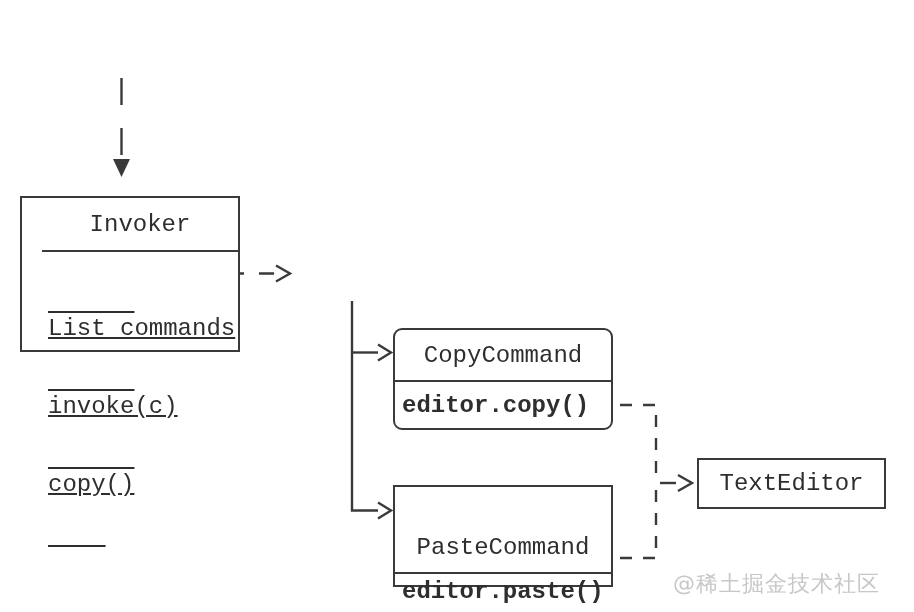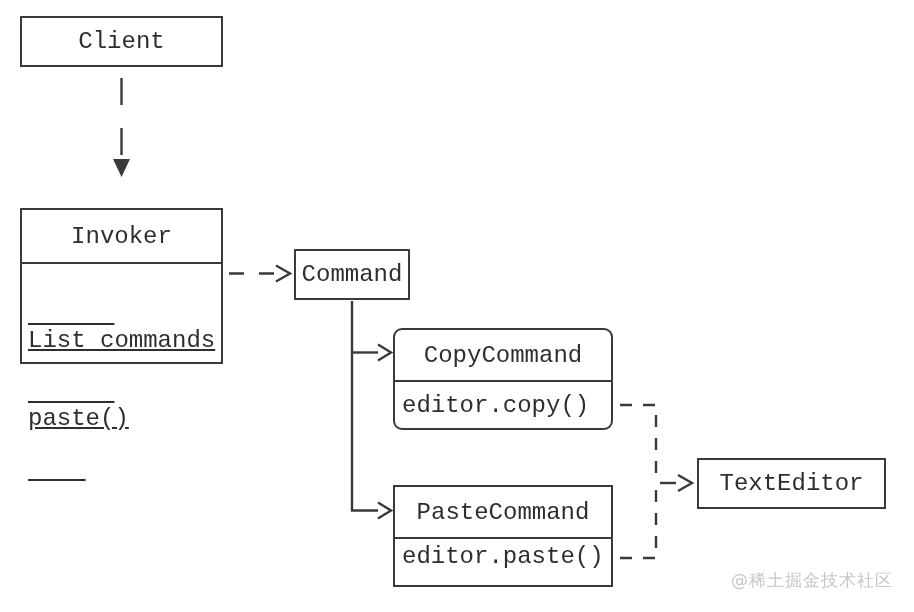--- a/index.html
+++ b/index.html
@@ -35,40 +35,41 @@
   .node-body {
     box-sizing: border-box;
     padding: 10px 4px 0 6px;
     line-height: 26px;
     white-space: pre;
   }
   .node-body.single {
     display: flex;
     align-items: center;
     padding: 0 4px 0 7px;
+    font-weight: bold;
   }
   
   #box-client      { left: 20px;  top: 16px;  width: 203px; height: 51px; }
-  #box-invoker     { left: 20px;  top: 208px; width: 203px; height: 156px; }
+  #box-invoker     { left: 20px;  top: 196px; width: 220px; height: 156px; padding-left: 20px; }
   #box-invoker .node-title { height: 52px; }
   #box-invoker .node-body  { height: 100px; padding-top: 12px; text-decoration: underline; }
   #box-command     { left: 294px; top: 249px; width: 116px; height: 51px; }
   #box-copy        { left: 393px; top: 328px; width: 220px; height: 102px; border-radius: 9px; }
   #box-copy .node-title  { height: 50px; }
   #box-copy .node-body   { height: 48px; }
   #box-paste       { left: 393px; top: 485px; width: 220px; height: 102px; }
-  #box-paste .node-title { height: 50px; }
+  #box-paste .node-title { height: 50px; margin-top: 35px; }
   #box-paste .node-body  { height: 36px; }
   #box-texteditor  { left: 697px; top: 458px; width: 189px; height: 51px; text-align: center; }
 
   .watermark {
     position: absolute;
-    right: 21px;
+    right: 34px;
     top: 569px;
-    font-size: 17px;
+    font-size: 22px;
     letter-spacing: 1px;
     color: #c7c7c7;
     font-family: "DejaVu Sans", "Liberation Sans", sans-serif;
     white-space: pre;
   }
   svg .stroke { stroke: #3a3a3a; stroke-width: 2.4; fill: none; }
   svg .fillhead { fill: #3a3a3a; stroke: none; }
 </style>
 </head>
 <body>
@@ -104,35 +105,30 @@
     <g>
       <path class="stroke" d="M620,558 L656,558 L656,490" stroke-dasharray="12 11"></path>
     </g>
 
     <g>
       <line class="stroke" x1="660" y1="483" x2="676" y2="483"></line>
       <path class="stroke" d="M678,475 L692,483 L678,491"></path>
     </g>
   </svg>
 
-  <div class="node simple" id="box-client">
-    <div class="node-title">Client</div>
-  </div>
 
   <div class="node" id="box-invoker">
     <div class="node-title node-divider">Invoker</div>
     <div class="node-body">
       <div>List commands</div>
-      <div>paste()</div>
+      <div>invoke(c)</div>
+      <div>copy()</div>
     </div>
   </div>
 
-  <div class="node simple" id="box-command">
-    <div class="node-title">Command</div>
-  </div>
 
   <div class="node" id="box-copy">
     <div class="node-title node-divider">CopyCommand</div>
     <div class="node-body single">editor.copy()</div>
   </div>
 
   <div class="node" id="box-paste">
     <div class="node-title node-divider">PasteCommand</div>
     <div class="node-body single">editor.paste()</div>
   </div>

